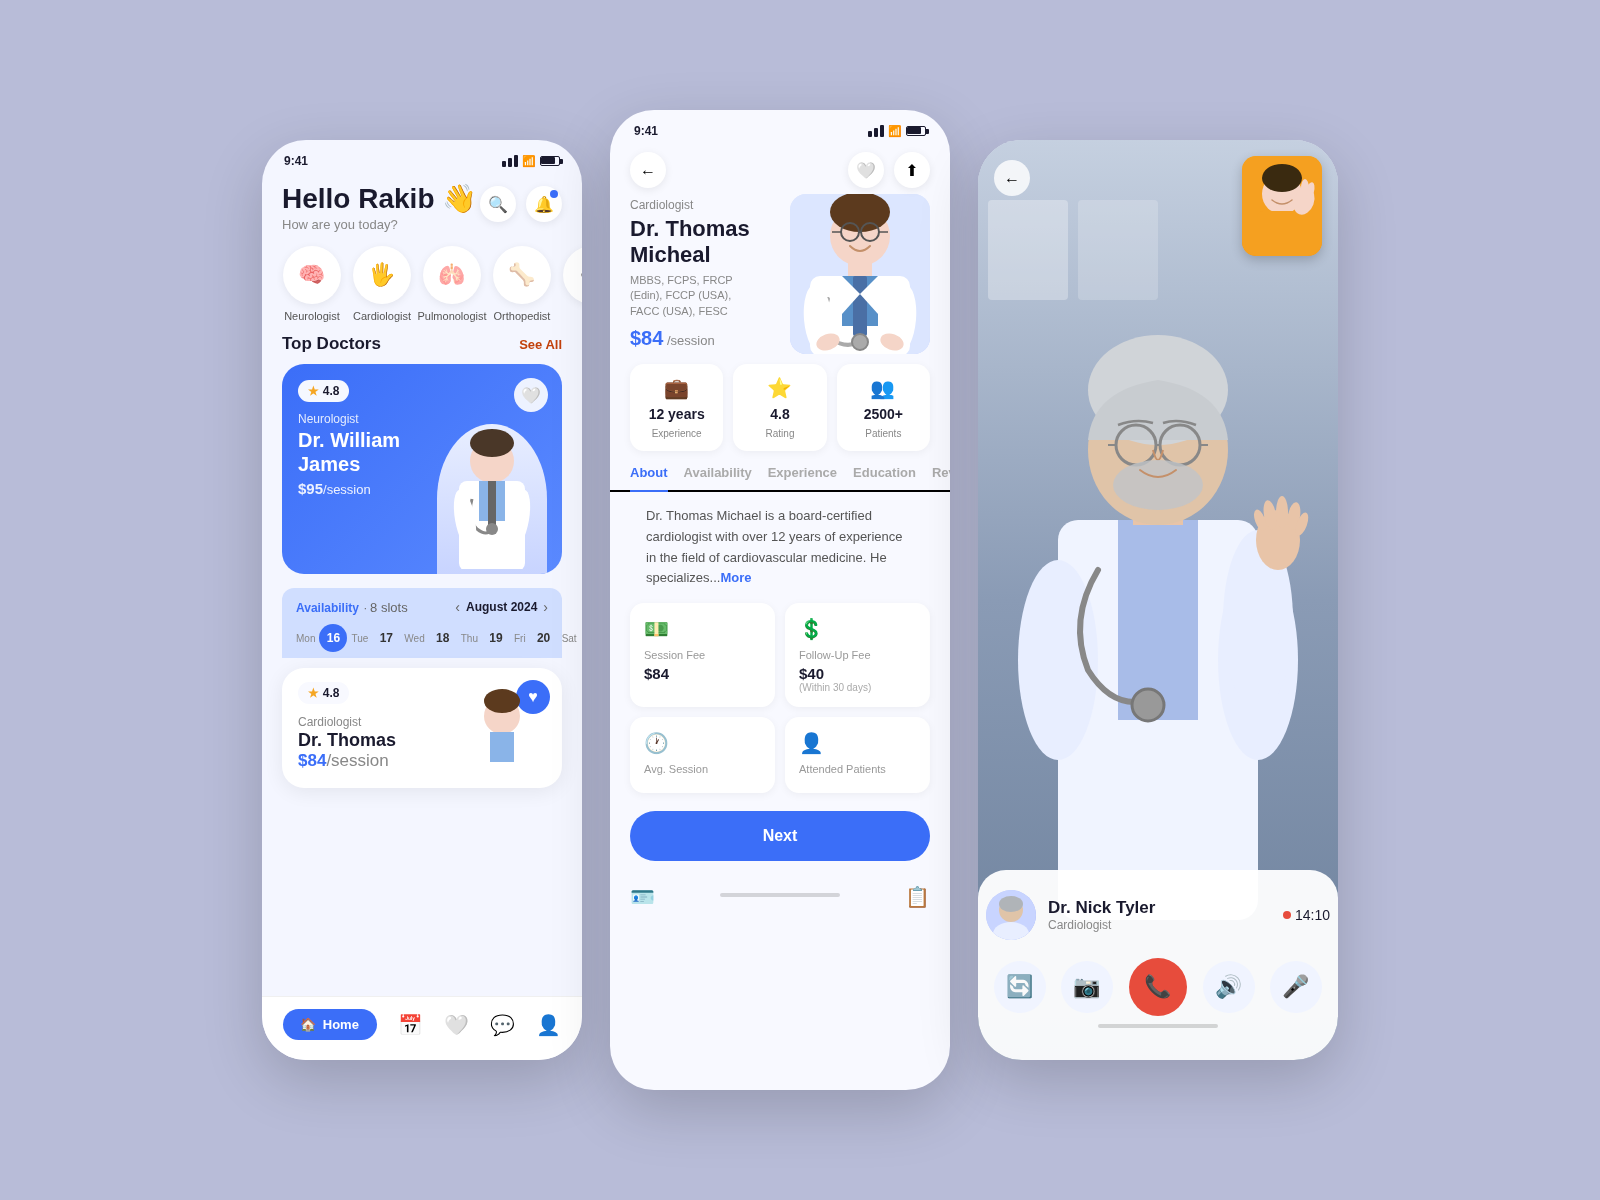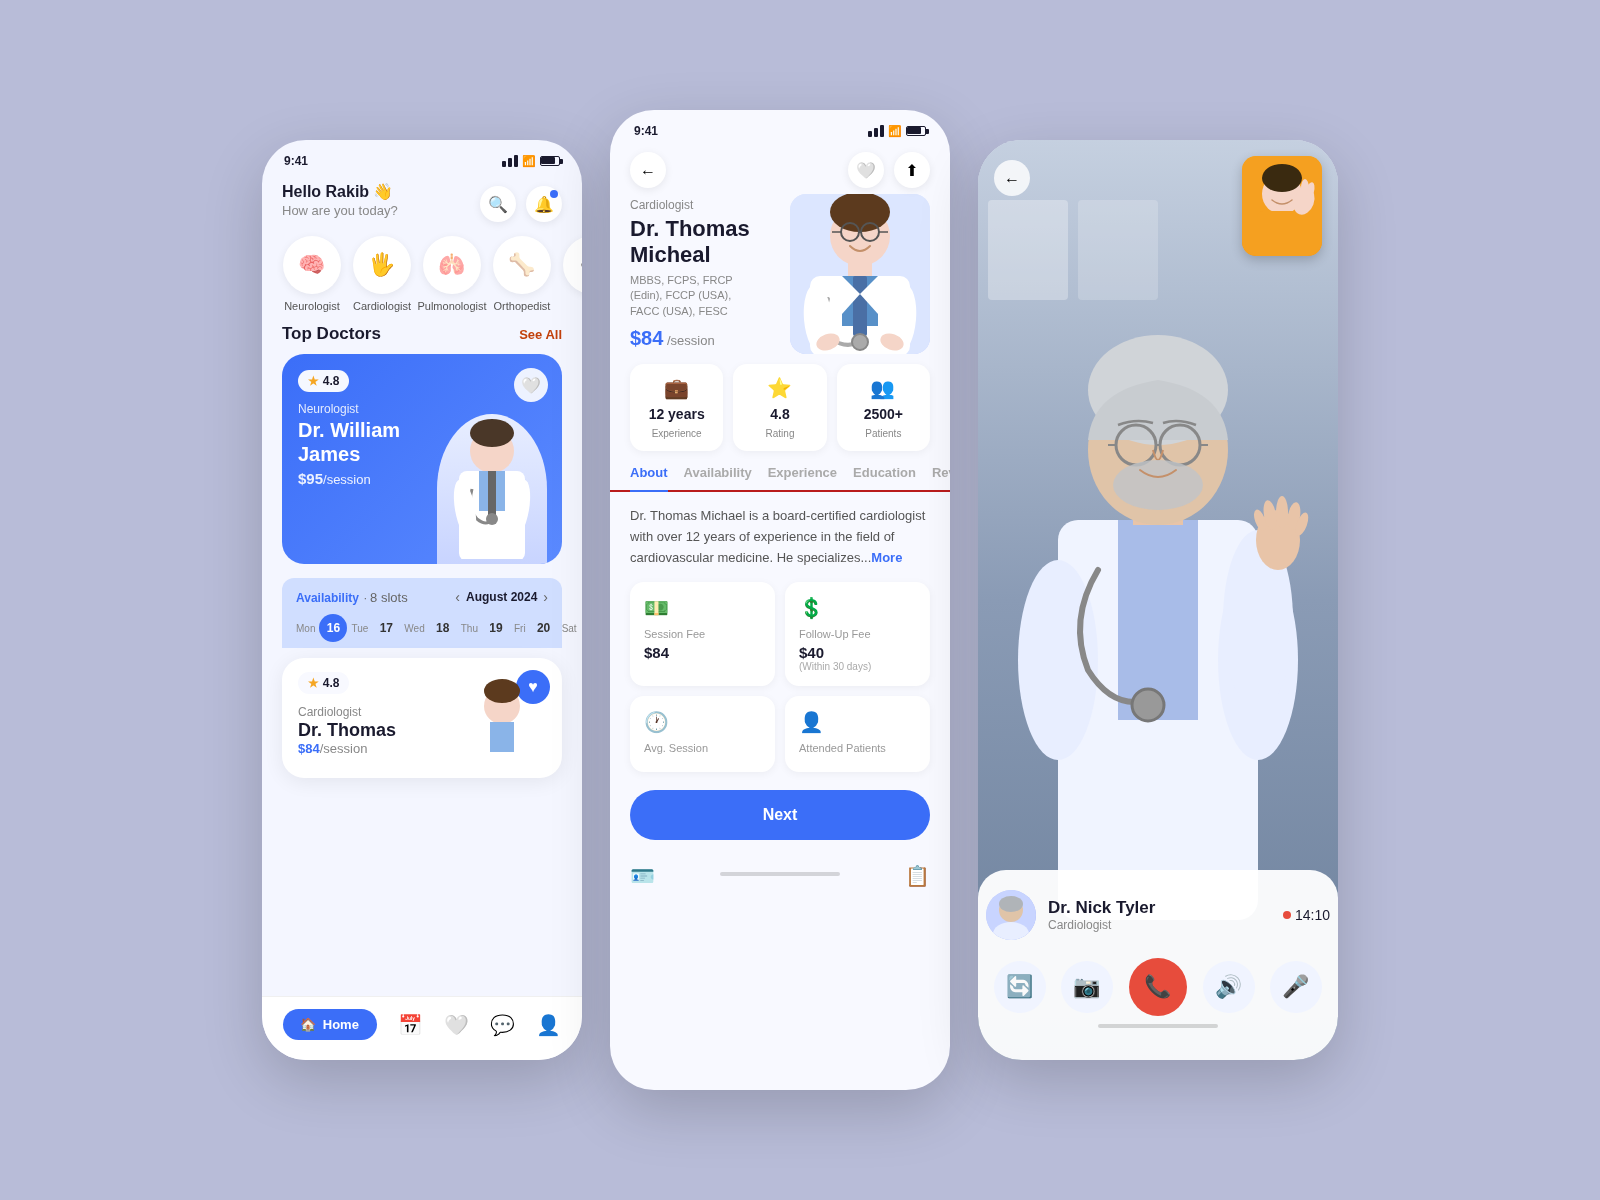--- a/index.html
+++ b/index.html
@@ -53,21 +53,21 @@
     .battery { width: 20px; height: 10px; border: 1.5px solid #1a1a2e; border-radius: 2px; position: relative; }
     .battery::after { content:''; position:absolute; right:-4px; top:2px; width:3px; height:5px; background:#1a1a2e; border-radius:0 1px 1px 0; }
     .battery-fill { width: 14px; height: 7px; background: #1a1a2e; border-radius: 1px; }
 
     .phone-1 .header {
       display: flex;
       justify-content: space-between;
       align-items: flex-start;
       padding: 8px 20px 10px;
     }
-    .greeting-name { font-size: 16px; font-weight: 700; color: #1a1a2e; }
+    .greeting-name { font-size: 28px; font-weight: 700; color: #1a1a2e; }
     .greeting-sub { font-size: 13px; color: #888; margin-top: 2px; }
     .header-icons { display: flex; gap: 10px; margin-top: 4px; }
     .icon-btn {
       width: 36px; height: 36px;
       background: #fff;
       border-radius: 50%;
       display: flex; align-items: center; justify-content: center;
       font-size: 16px;
       box-shadow: 0 2px 8px rgba(0,0,0,0.08);
       position: relative;
@@ -323,40 +323,40 @@
       box-shadow: 0 2px 8px rgba(0,0,0,0.05);
     }
     .stat-icon { font-size: 20px; color: #666; }
     .stat-value { font-size: 14px; font-weight: 700; color: #1a1a2e; }
     .stat-label { font-size: 10px; color: #888; }
 
     
     .tabs-row {
       display: flex;
       padding: 0 20px;
-      border-bottom: 2px solid #b91c1c;
+      border-bottom: 2px solid #000000;
       margin-bottom: 14px;
       gap: 16px;
     }
     .tab {
       font-size: 13px;
       font-weight: 600;
       color: #aaa;
       padding-bottom: 10px;
       cursor: pointer;
     }
     .tab.active {
       color: #3b6ef8;
       border-bottom: 2.5px solid #3b6ef8;
       margin-bottom: -2px;
     }
 
     
     .about-text {
-      padding: 0 20px 14px;
+      padding: 0 36px 14px;
       font-size: 13px;
       color: #555;
       line-height: 1.6;
     }
     .more-link { color: #3b6ef8; font-weight: 600; }
 
     
     .fee-grid {
       display: grid;
       grid-template-columns: 1fr 1fr;
@@ -645,21 +645,21 @@
     <div class="doctor-card-white">
       <div class="card-rating" style="background:#f8f9ff;">
         <span class="star">★</span>
         <span>4.8</span>
       </div>
       <div class="card-fav-blue">♥</div>
       <div style="margin-top: 8px;">
         <span style="font-size:12px;color:#888;">Cardiologist</span>
       </div>
       <div style="font-size:18px;font-weight:700;color:#1a1a2e;">Dr. Thomas</div>
-      <div style="font-size:13px;color:#888;">
+      <div style="font-size:17px;color:#888;">
         <span style="color:#3b6ef8;font-weight:700;">$84</span>/session
       </div>
       
       <div style="position:absolute;bottom:0;right:10px;width:90px;height:100px;overflow:hidden;display:flex;align-items:flex-end;">
         <svg width="80" height="100" viewBox="0 0 80 100">
           <circle cx="40" cy="28" r="18" fill="#f5d5c8"></circle>
           <ellipse cx="40" cy="13" rx="18" ry="12" fill="#5c3a1e"></ellipse>
           <rect x="10" y="44" width="60" height="60" rx="8" fill="#fff"></rect>
           <rect x="28" y="44" width="24" height="30" fill="#8ab4e8"></rect>
         </svg>

